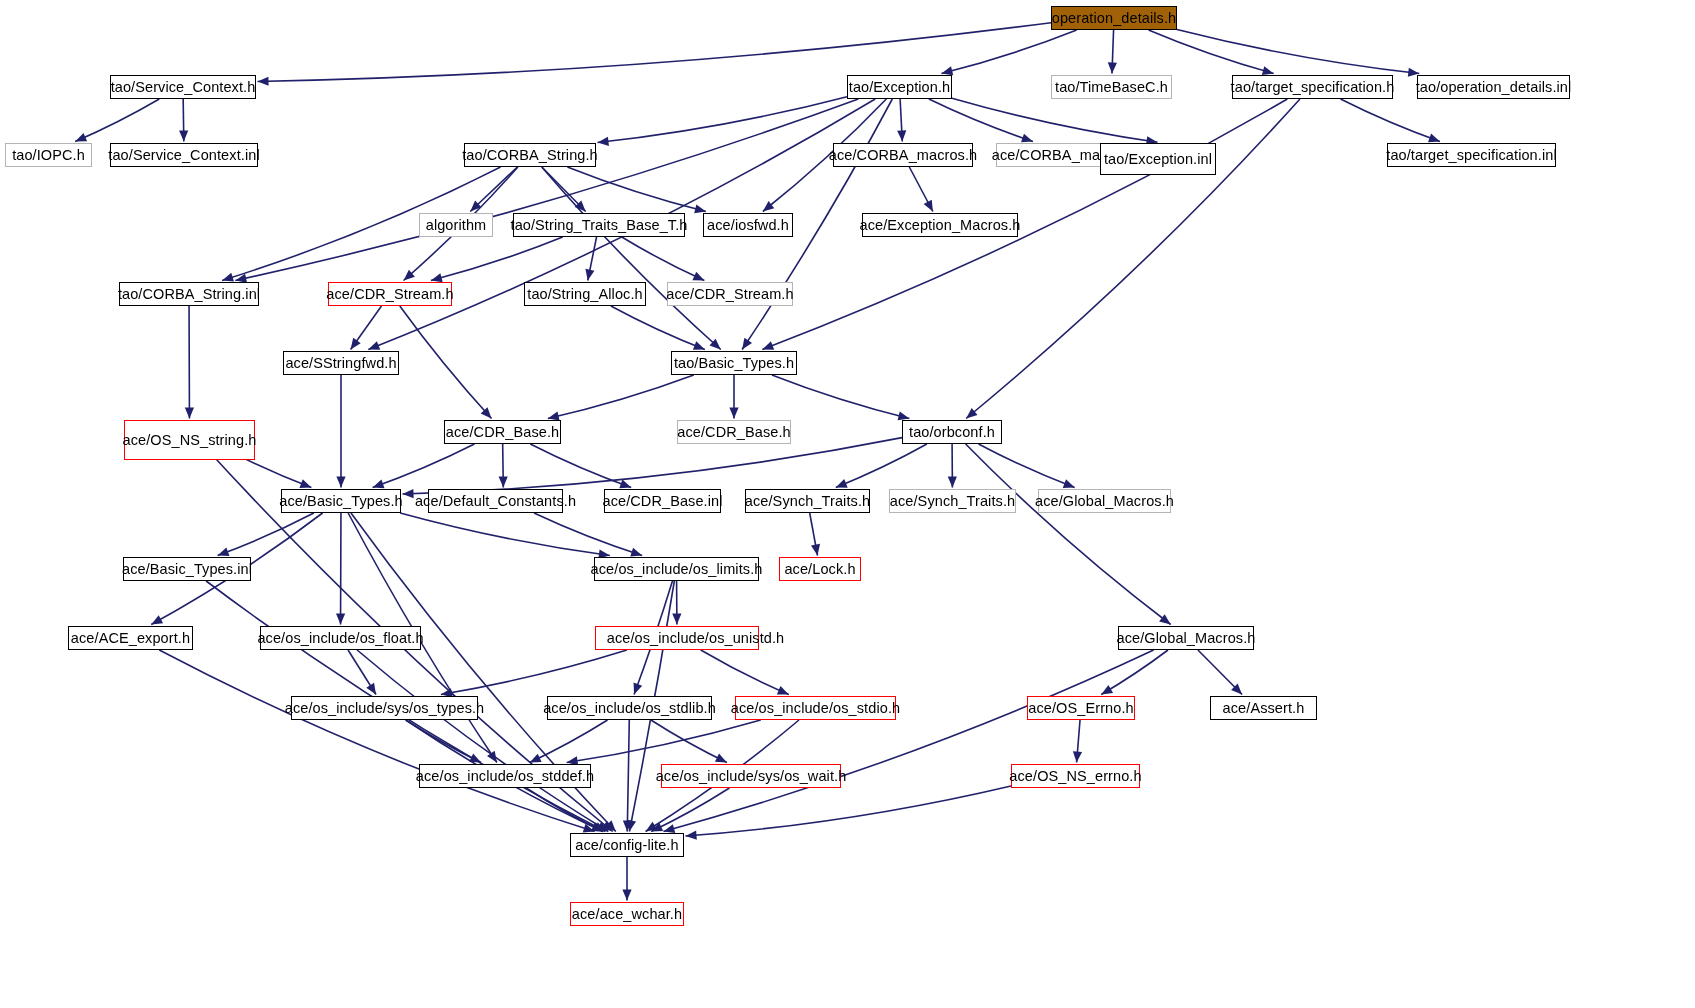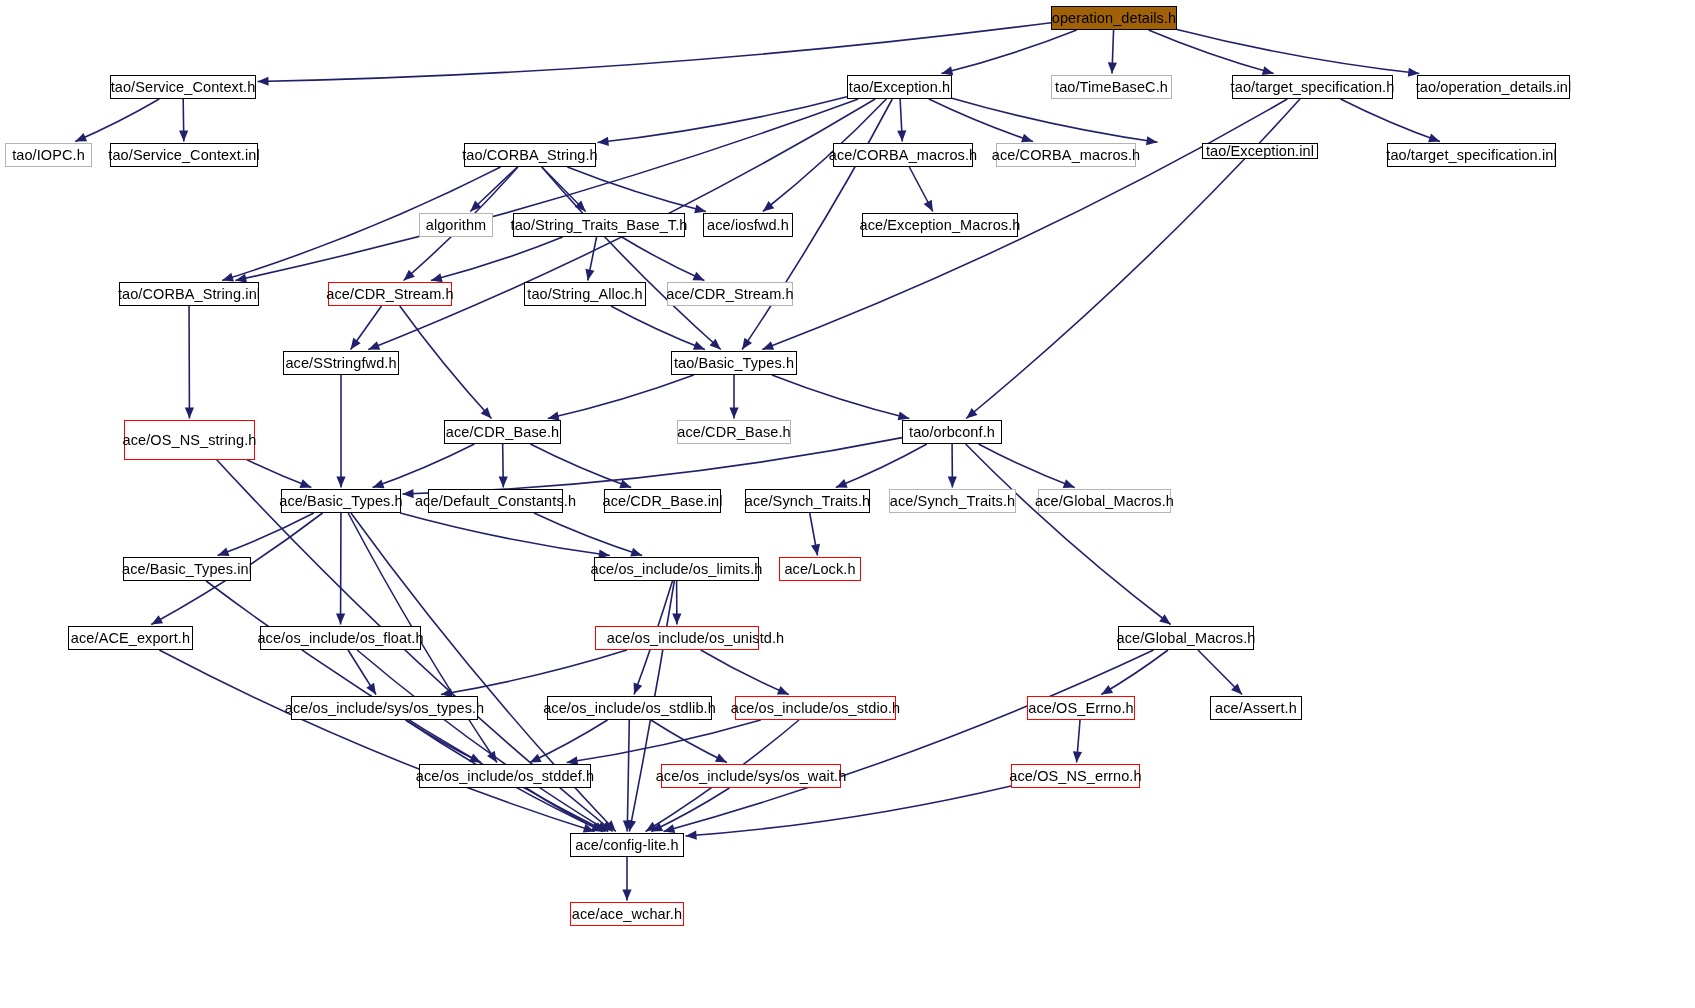--- a/index.html
+++ b/index.html
@@ -250,21 +250,21 @@
       </div>
       <div class="gnode normal" style="left: 464px; top: 143px; width: 132px; height: 24px;">
         <span>tao/CORBA_String.h</span>
       </div>
       <div class="gnode normal" style="left: 833px; top: 143px; width: 140px; height: 24px;">
         <span>ace/CORBA_macros.h</span>
       </div>
       <div class="gnode gray" style="left: 996px; top: 143px; width: 140px; height: 24px;">
         <span>ace/CORBA_macros.h</span>
       </div>
-      <div class="gnode normal" style="left: 1202px; top: 143px; width: 116px; height: 16px;">
+      <div class="gnode normal" style="left: 1100px; top: 143px; width: 116px; height: 32px;">
         <span>tao/Exception.inl</span>
       </div>
       <div class="gnode normal" style="left: 1387px; top: 143px; width: 169px; height: 24px;">
         <span>tao/target_specification.inl</span>
       </div>
       <div class="gnode gray" style="left: 419px; top: 213px; width: 74px; height: 24px;">
         <span>algorithm</span>
       </div>
       <div class="gnode normal" style="left: 513px; top: 213px; width: 172px; height: 24px;">
         <span>tao/String_Traits_Base_T.h</span>
@@ -349,21 +349,21 @@
       </div>
       <div class="gnode normal" style="left: 547px; top: 696px; width: 165px; height: 24px;">
         <span>ace/os_include/os_stdlib.h</span>
       </div>
       <div class="gnode red" style="left: 735px; top: 696px; width: 161px; height: 24px;">
         <span>ace/os_include/os_stdio.h</span>
       </div>
       <div class="gnode red" style="left: 1027px; top: 696px; width: 108px; height: 24px;">
         <span>ace/OS_Errno.h</span>
       </div>
-      <div class="gnode normal" style="left: 1210px; top: 696px; width: 92px; height: 24px;">
+      <div class="gnode normal" style="left: 1210px; top: 696px; width: 107px; height: 24px;">
         <span>ace/Assert.h</span>
       </div>
       <div class="gnode normal" style="left: 419px; top: 764px; width: 172px; height: 24px;">
         <span>ace/os_include/os_stddef.h</span>
       </div>
       <div class="gnode red" style="left: 661px; top: 764px; width: 180px; height: 24px;">
         <span>ace/os_include/sys/os_wait.h</span>
       </div>
       <div class="gnode red" style="left: 1011px; top: 764px; width: 129px; height: 24px;">
         <span>ace/OS_NS_errno.h</span>

